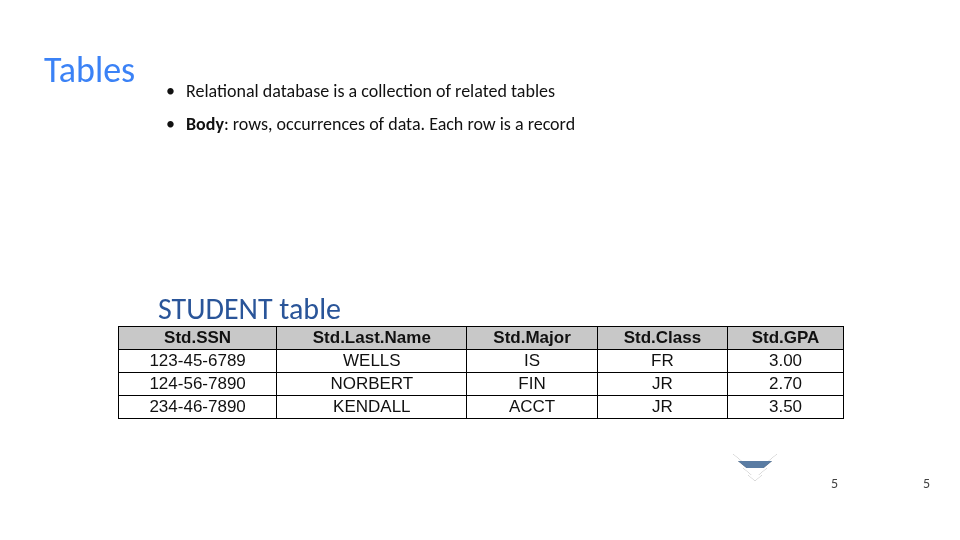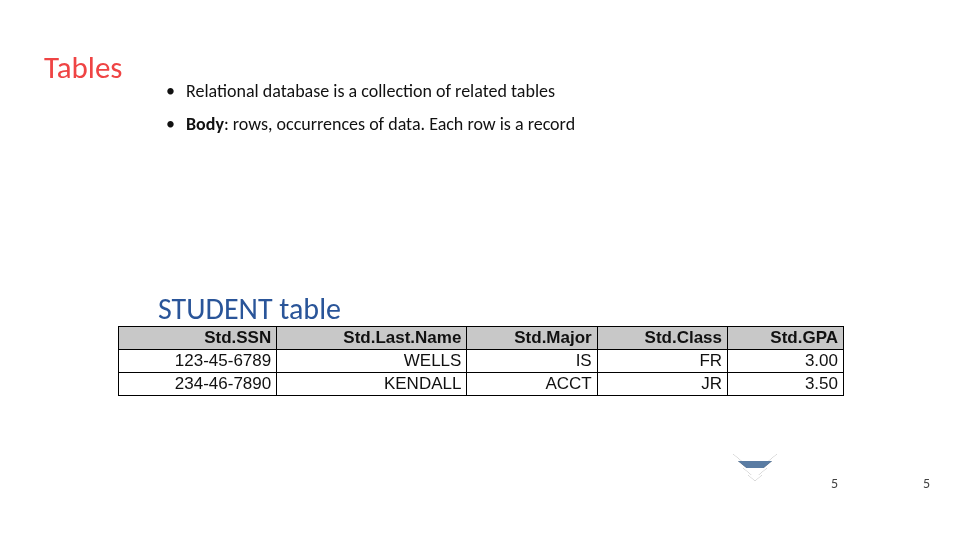--- a/index.html
+++ b/index.html
@@ -1,27 +1,27 @@
 <!DOCTYPE html>
 <html><head>
 <meta charset="utf-8">
 <style>
   * { box-sizing: border-box; margin: 0; padding: 0; }
   html, body { width: 960px; height: 540px; background: #fff; font-family: Calibri, Arial, sans-serif; color: #111; }
   .slide { position: relative; width: 960px; height: 540px; }
-  .title { position: absolute; left: 44px; top: 48px; font-size: 31px; font-weight: 400; color: #ef4444; }
+  .title { position: absolute; left: 44px; top: 48px; font-size: 36px; font-weight: 400; color: #3b82f6; }
   .bullets { position: absolute; left: 164px; top: 80px; width: 640px; font-size: 18px; line-height: 1.3; }
   .bullets ul { list-style: none; }
   .bullets li { position: relative; padding-left: 22px; margin-bottom: 10px; }
   .bullets li::before { content: "•"; position: absolute; left: 2px; top: 0; }
   .bold { font-weight: 700; }
   .subtitle { position: absolute; left: 158px; top: 290px; font-size: 30px; color: #2a5599; }
   .table-wrap { position: absolute; left: 118px; top: 326px; width: 726px; }
   table { border-collapse: collapse; width: 100%; font-family: Arial, sans-serif; font-size: 17px; }
-  th, td { border: 1px solid #000; padding: 1px 5px 1px 5px; text-align: right; vertical-align: top; }
+  th, td { border: 1px solid #000; padding: 1px 5px 1px 5px; text-align: center; vertical-align: top; }
   th { background: #c8c8c8; font-weight: 700; }
   .triangle { position: absolute; left: 733px; top: 454px; width: 44px; height: 36px; }
   .tri { position: absolute; width: 0; height: 0; border-left-style: solid; border-right-style: solid; border-top-style: solid; border-left-color: transparent; border-right-color: transparent; left: 50%; transform: translateX(-50%); }
   .tri.t1 { border-left-width: 22px; border-right-width: 22px; border-top-width: 18px; border-top-color: #fff; top: 0; filter: drop-shadow(0 0 0.6px #666); }
   .tri.t2 { border-left-width: 17px; border-right-width: 17px; border-top-width: 14px; border-top-color: #5a7ca3; top: 7px; filter: drop-shadow(0 0 0.6px #666); }
   .tri.t3 { border-left-width: 12px; border-right-width: 12px; border-top-width: 10px; border-top-color: #fff; top: 14px; filter: drop-shadow(0 0 0.6px #666); }
   .tri.t4 { border-left-width: 7px;  border-right-width: 7px;  border-top-width: 6px;  border-top-color: #fff; top: 21px; filter: drop-shadow(0 0 0.6px #666);}
   .pgnum1 { position: absolute; left: 831px; top: 475px; font-size: 14px; color: #444; }
   .pgnum2 { position: absolute; left: 923px; top: 475px; font-size: 14px; color: #444; }
 </style>
@@ -65,20 +65,27 @@
       </thead>
       <tbody>
         <tr>
           <td>123-45-6789</td>
           <td>WELLS</td>
           <td>IS</td>
           <td>FR</td>
           <td>3.00</td>
         </tr>
         <tr>
+          <td>124-56-7890</td>
+          <td>NORBERT</td>
+          <td>FIN</td>
+          <td>JR</td>
+          <td>2.70</td>
+        </tr>
+        <tr>
           <td>234-46-7890</td>
           <td>KENDALL</td>
           <td>ACCT</td>
           <td>JR</td>
           <td>3.50</td>
         </tr>
       </tbody>
     </table>
   </div>
 

